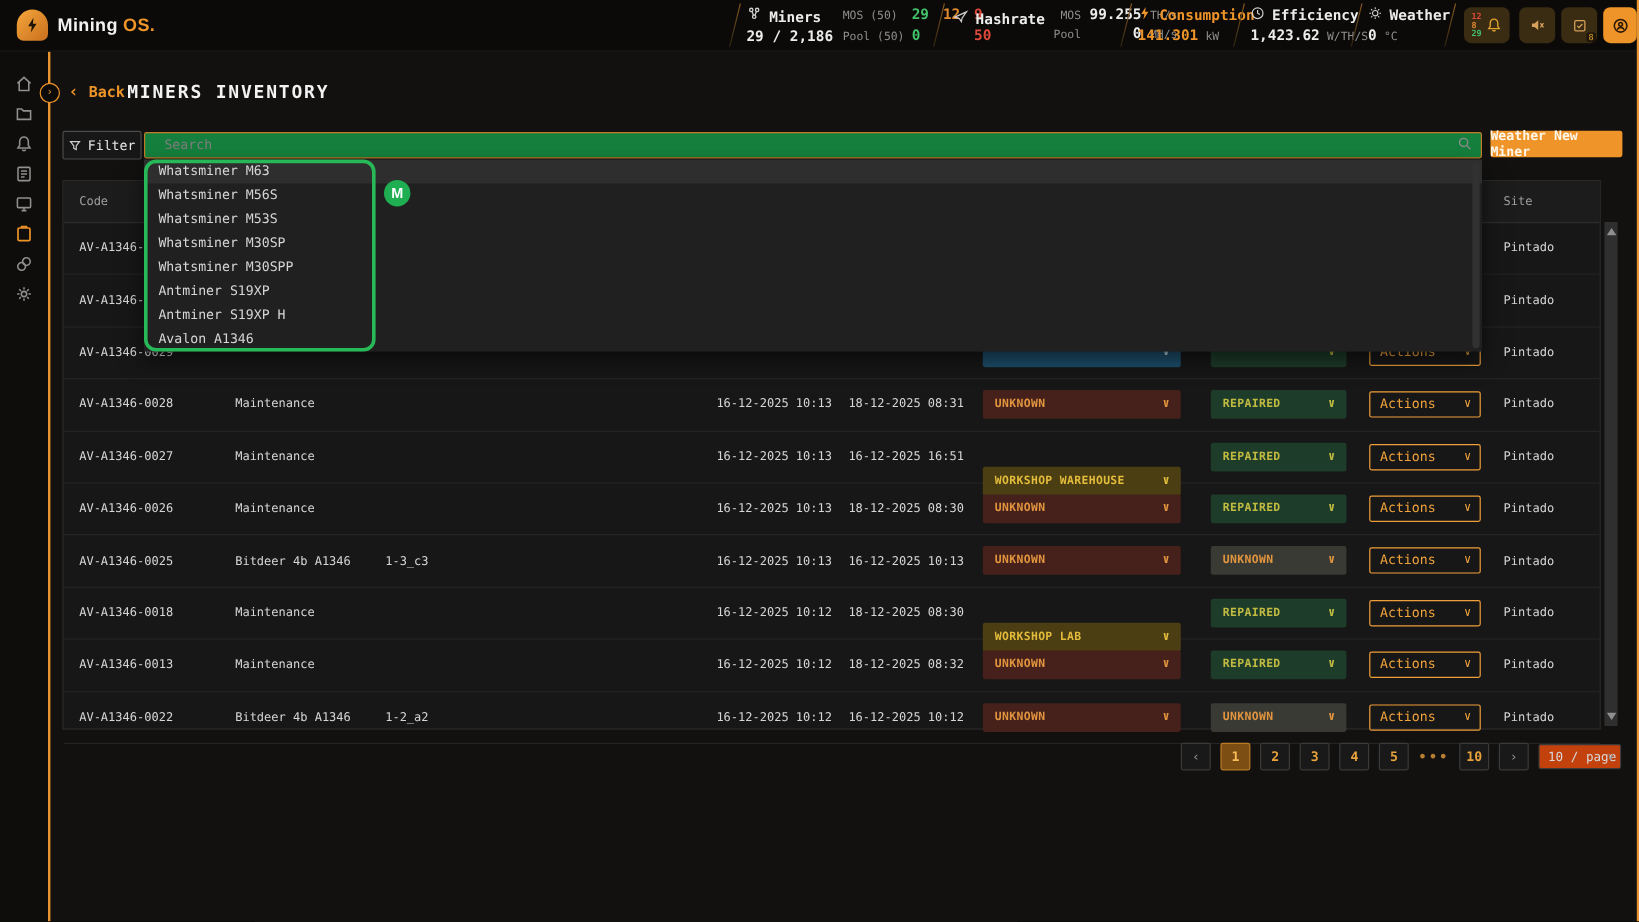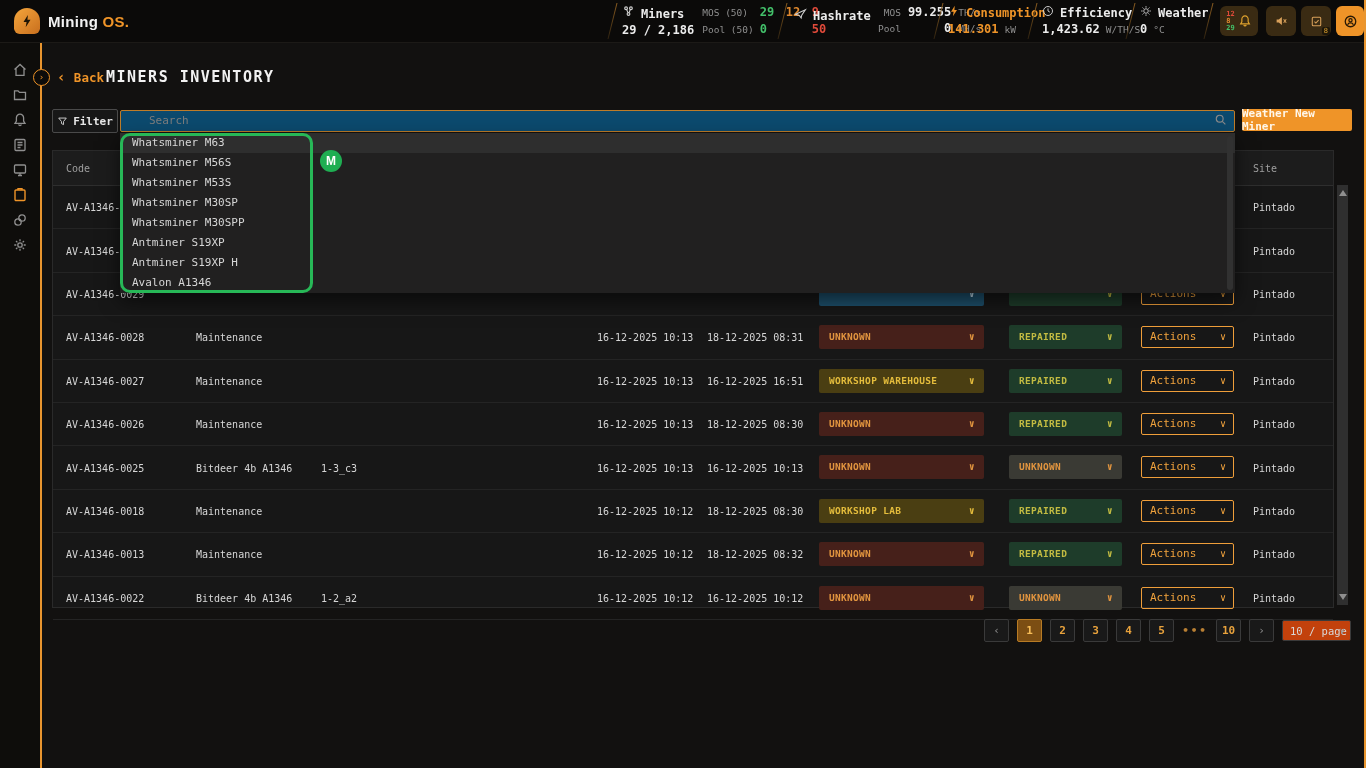--- a/index.html
+++ b/index.html
@@ -31,38 +31,38 @@
   .sidebar{position:absolute;left:0;top:42px;width:40px;height:726px;background:#0e0d0b;z-index:10;}
   .sideline{position:absolute;left:40px;top:42px;width:2px;height:726px;background:#e8952f;z-index:11;}
   .edge-right{position:absolute;right:0;top:0;width:2.5px;height:768px;background:#e8952f;z-index:30;}
   .side-item{position:absolute;left:12px;width:16px;height:16px;color:#8f8f8f;cursor:pointer;}
   .side-item.active{color:#ef9428;}
   .toggle{position:absolute;left:33px;top:69px;width:15px;height:15px;border:1.5px solid #ef9428;border-radius:50%;background:#0c0b0a;color:#ef9428;font-size:9px;line-height:14px;text-align:center;z-index:12;cursor:pointer;}
   
   .back{position:absolute;left:57px;top:69px;color:#ef9428;font-weight:bold;font-size:12.5px;cursor:pointer;}
   .back::before{content:"‹ ";font-size:14px;}
   .page-title{position:absolute;left:106px;top:68px;font-size:15px;font-weight:bold;color:#f2f2f2;letter-spacing:1.5px;}
-  .filter-btn{position:absolute;left:52px;top:109px;width:64px;height:22px;background:#171717;border:1px solid #4a4a4a;border-radius:2px;display:flex;align-items:center;justify-content:center;gap:5px;color:#e6e6e6;font-size:11px;font-weight:bold;cursor:pointer;}
+  .filter-btn{position:absolute;left:52px;top:109px;width:64px;height:22px;background:#171717;border:1px solid #4a4a4a;border-radius:2px;display:flex;align-items:center;justify-content:center;gap:5px;color:#e6e6e6;font-size:11px;font-weight:normal;cursor:pointer;}
   .search-wrap{position:absolute;left:120px;top:109px;width:1115px;height:22px;}
-  .search-input{width:100%;height:100%;box-sizing:border-box;background:#0c4a6e;border:1.5px solid #bf7c28;border-radius:2px;color:#d6d6d6;font-family:inherit;font-size:11px;padding:0 26px 0 28px;outline:none;}
+  .search-input{width:100%;height:100%;box-sizing:border-box;background:#15803d;border:1.5px solid #bf7c28;border-radius:2px;color:#d6d6d6;font-family:inherit;font-size:11px;padding:0 26px 0 16px;outline:none;}
   .search-input::placeholder{color:#7d7d7d;}
   .search-glass{position:absolute;right:8px;top:4px;color:#8a8a8a;}
   .register-btn{position:absolute;left:1242px;top:109px;width:110px;height:22px;background:#ef9428;border-radius:2px;color:#fff7ea;font-size:11px;font-weight:bold;display:flex;align-items:center;justify-content:center;cursor:pointer;}
   
   .tbl{position:absolute;left:52px;top:150px;width:1282px;height:458px;background:#171717;border:1px solid #2a2a2a;box-sizing:border-box;z-index:1;}
   .thead{position:relative;height:34px;background:#1c1c1c;border-bottom:1px solid #2e2e2e;font-size:10.5px;color:#9f9f9f;}
   .trow{position:relative;height:42.4px;border-bottom:1px solid #242424;}
   .cell{position:absolute;top:50%;transform:translateY(-50%);font-size:10px;color:#d6d6d6;white-space:nowrap;}
   .c-code{left:13px;} .c-model{left:143px;} .c-slot{left:268px;}
   .c-date1{left:544px;} .c-date2{left:654px;} .c-site{left:1200px;}
   .select{position:absolute;top:9px;height:24px;border-radius:2px;font-size:9.5px;font-weight:bold;letter-spacing:.3px;line-height:24px;padding-left:10px;box-sizing:border-box;cursor:pointer;}
   .select::after{content:"∨";position:absolute;right:9px;top:0;font-size:10px;}
   .pos-s1{left:766px;width:165px;} .pos-s2{left:956px;width:113px;}
   .s-red{background:#46201a;color:#e2953f;}
-  .s-olive{background:#4a3e12;color:#e4bc3c;}
+  .s-olive{background:#4a3e12;color:#e4bc3c;margin-top:20px;}
   .s-green{background:#1e3c2a;color:#c2bb42;}
   .s-gray{background:#3a3a34;color:#e2953f;}
   .s-blue{background:#1d4f6b;color:#bcd7e8;}
   .actions-box{position:absolute;left:1088px;top:10px;width:93px;height:22px;border:1.5px solid #ef9e3a;border-radius:2px;box-sizing:border-box;color:#f0a23c;font-size:11px;line-height:19px;padding-left:8px;cursor:pointer;}
   .actions-box::after{content:"∨";position:absolute;right:7px;top:0;font-size:10px;}
   
   .vscroll{position:absolute;left:1337px;top:185px;width:11px;height:420px;background:#2f2f2f;z-index:2;cursor:pointer;}
   .vs-up,.vs-dn{position:absolute;left:1.5px;width:0;height:0;border-left:4px solid transparent;border-right:4px solid transparent;}
   .vs-up{top:5px;border-bottom:6px solid #8f8f8f;}
   .vs-dn{bottom:5px;border-top:6px solid #8f8f8f;}

